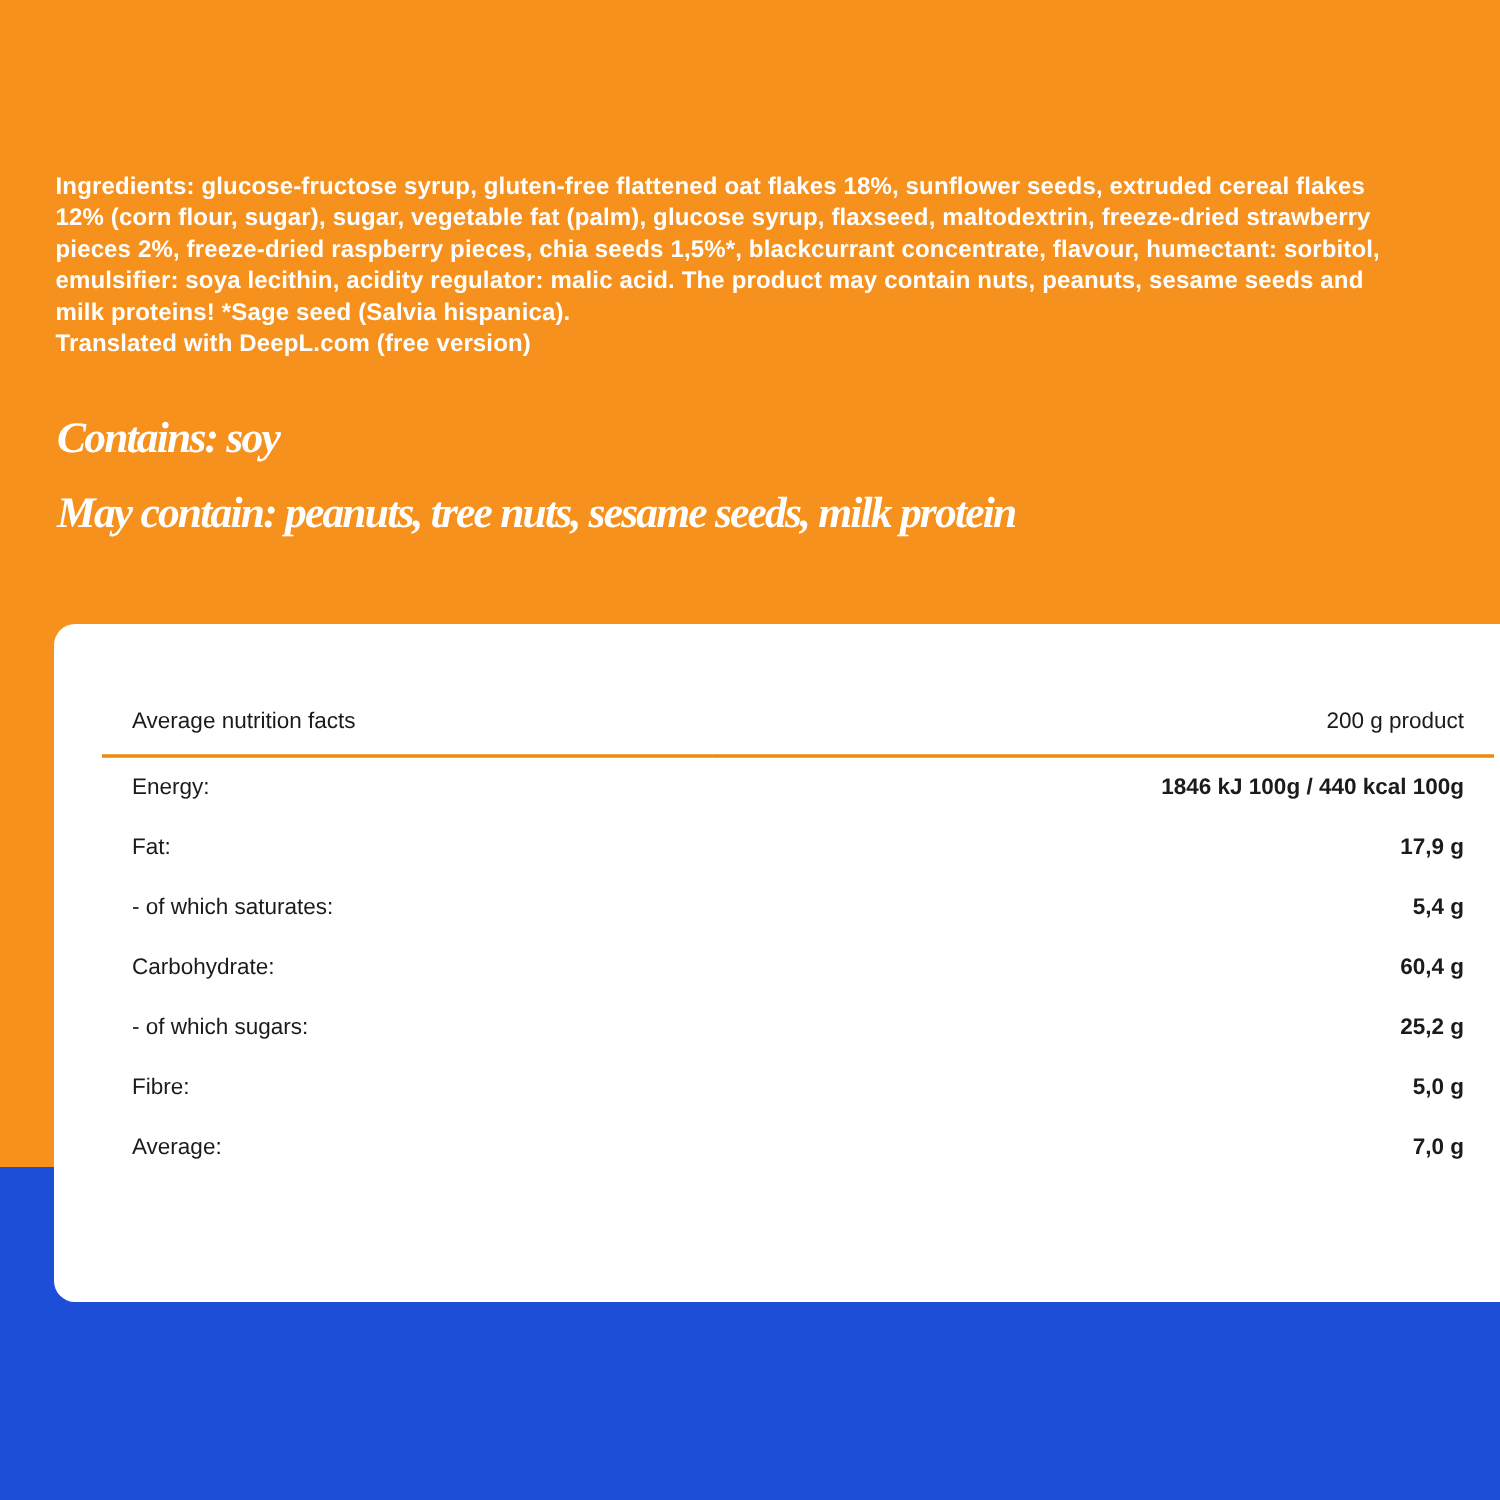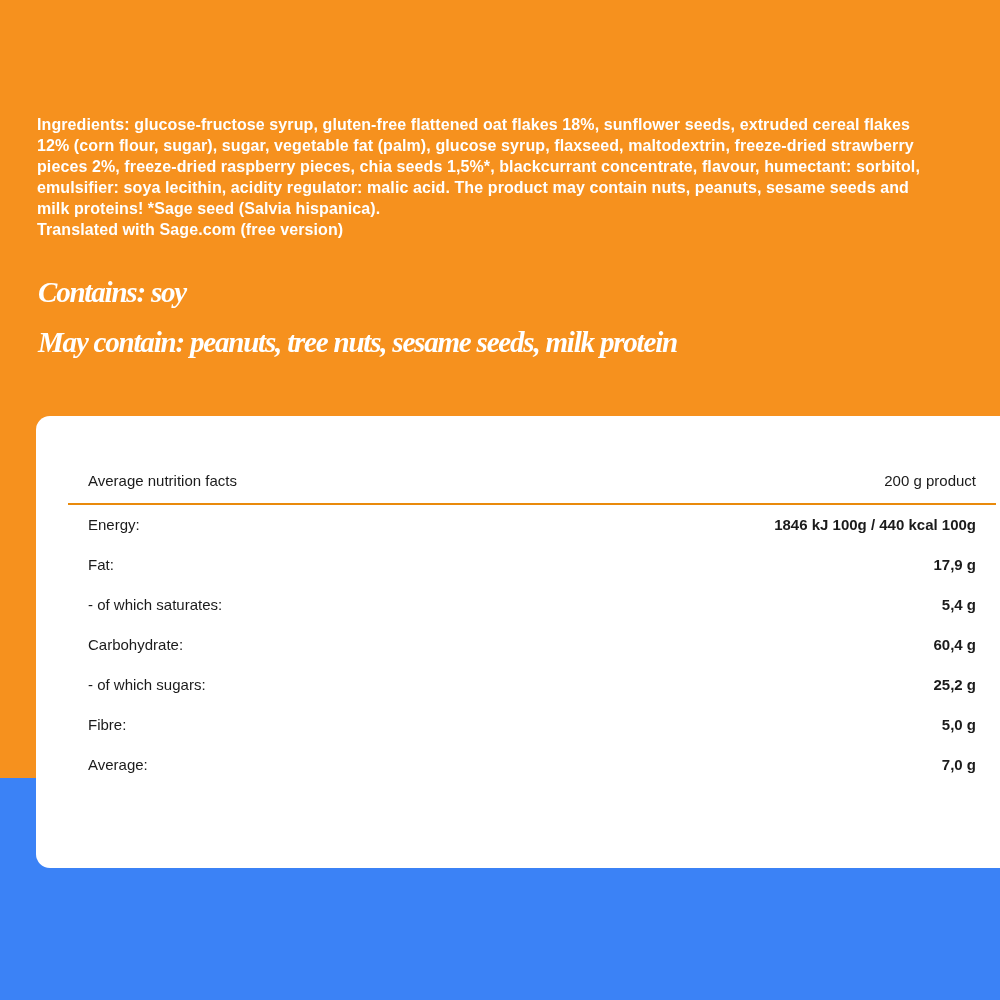--- a/index.html
+++ b/index.html
@@ -8,21 +8,21 @@
     width: 1000px;
     height: 1000px;
     font-family: "Liberation Sans", sans-serif;
     background: #F9F1EB;
   }
   .page {
     position: relative;
     width: 1000px;
     height: 1000px;
     overflow: hidden;
-    background: #3b82f6;
+    background: #1d4ed8;
   }
   .hero {
     position: absolute;
     top: 0; left: 0;
     width: 1000px;
     height: 778px;
     background: #F6911E;
   }
   .ingredients-block {
     position: absolute;
@@ -89,21 +89,21 @@
 </style>
 </head>
 <body>
 
 <div class="page">
 
   <section class="hero">
 
     <div class="ingredients-block">
       <p class="ingredients-text">Ingredients: glucose-fructose syrup, gluten-free flattened oat flakes 18%, sunflower seeds, extruded cereal flakes 12% (corn flour, sugar), sugar, vegetable fat (palm), glucose syrup, flaxseed, maltodextrin, freeze-dried strawberry pieces 2%, freeze-dried raspberry pieces, chia seeds 1,5%*, blackcurrant concentrate, flavour, humectant: sorbitol, emulsifier: soya lecithin, acidity regulator: malic acid. The product may contain nuts, peanuts, sesame seeds and milk proteins! *Sage seed (Salvia hispanica).</p>
-      <p class="translation-note">Translated with Sage.com (free version)</p>
+      <p class="translation-note">Translated with DeepL.com (free version)</p>
     </div>
 
     <h2 class="allergen-line allergen-contains">Contains: soy</h2>
 
     <h2 class="allergen-line allergen-may-contain">May contain: peanuts, tree nuts, sesame seeds, milk protein</h2>
 
   </section>
 
   <div class="nutrition-card">
     <table class="nutrition-table">

